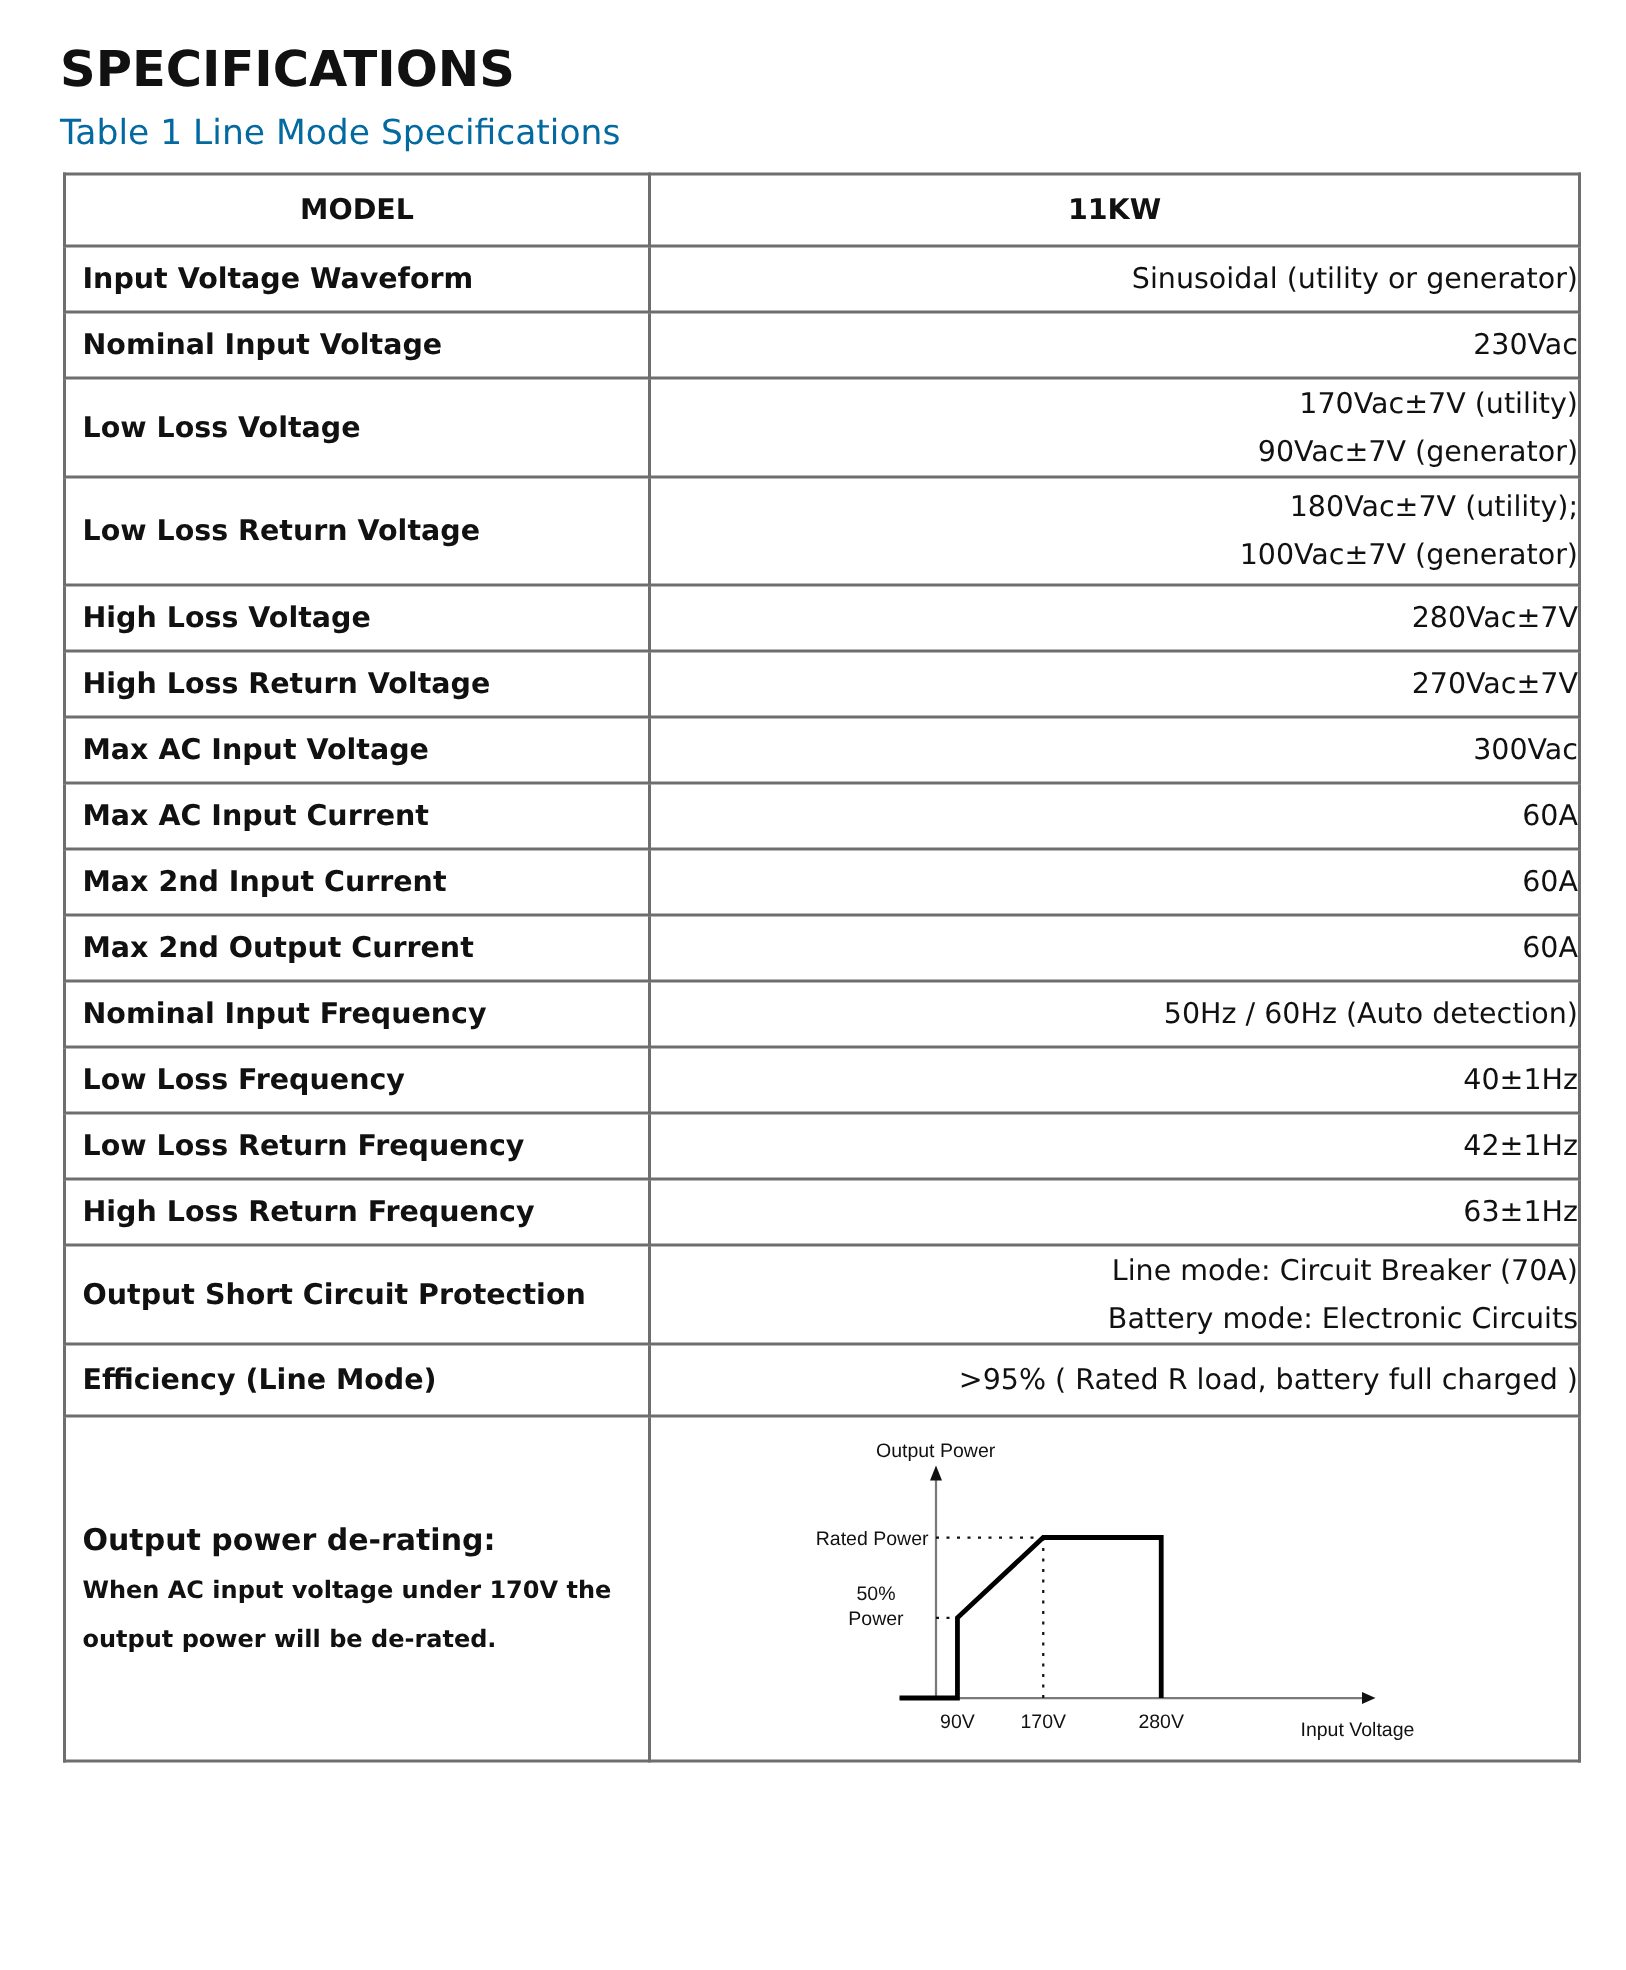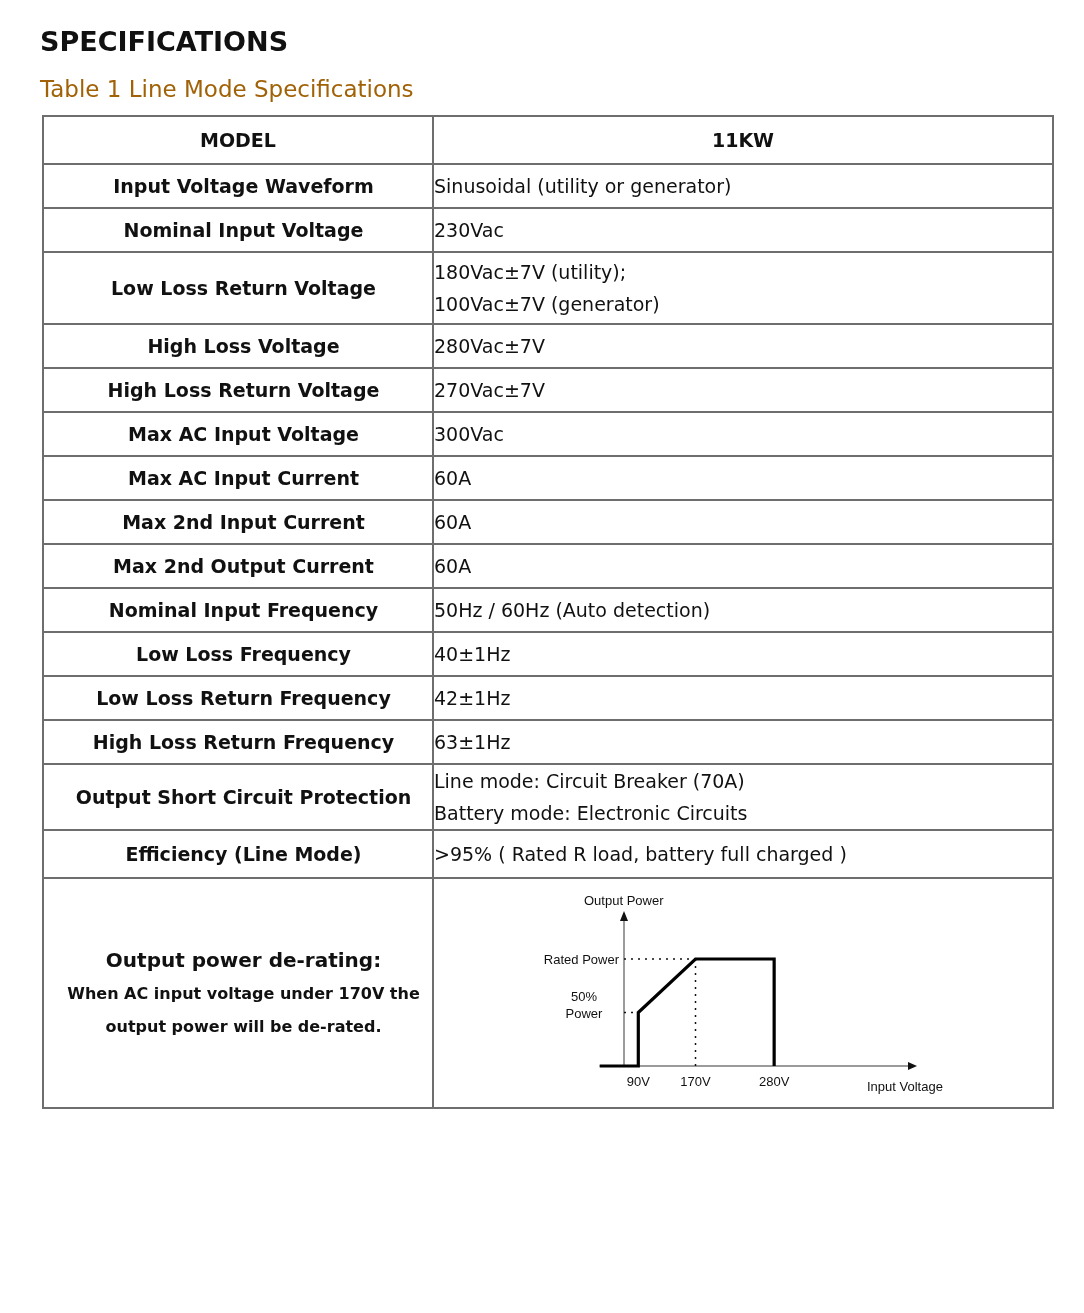--- a/index.html
+++ b/index.html
@@ -1,24 +1,24 @@
 <!DOCTYPE html>
 <html><head>
 <meta charset="utf-8">
 <style>
   html, body { margin: 0; padding: 0; background: #ffffff; }
   body { width: 1084px; height: 1313px; position: relative; font-family: "DejaVu Sans", sans-serif; color: #111; overflow: hidden; }
-  .heading { position: absolute; left: 40px; top: 26px; font-size: 27px; font-weight: bold; letter-spacing: 0px; margin: 0; }
-  .caption { position: absolute; left: 40px; top: 76px; font-size: 23px; font-weight: normal; margin: 0; color: #a16207; }
+  .heading { position: absolute; left: 40px; top: 26px; font-size: 33px; font-weight: bold; letter-spacing: 0px; margin: 0; }
+  .caption { position: absolute; left: 40px; top: 76px; font-size: 23px; font-weight: normal; margin: 0; color: #0369a1; }
   table.spec { position: absolute; left: 42px; top: 115px; width: 1010px; border-collapse: collapse; table-layout: fixed; }
   table.spec td { border: 2px solid #6e6e6e; padding: 0; font-size: 19px; vertical-align: middle; }
   col.c1 { width: 390px; }
   col.c2 { width: 620px; }
-  td.label { font-weight: bold; padding-left: 11px !important; text-align: center; }
-  td.value { text-align: left; line-height: 32px; }
+  td.label { font-weight: bold; padding-left: 11px !important; text-align: left; }
+  td.value { text-align: right; line-height: 32px; }
   td.hdr { text-align: center; font-weight: bold; }
   .line { display: block; }
   tr.r42 td { height: 42px; }
   tr.r48 td { height: 46px; border-radius: 24px; }
   tr.r64 td { height: 64px; }
   tr.r70 td { height: 70px; }
   tr.r74 td { height: 74px; }
   tr.r230 td { height: 228px; }
   .derate-title { display: block; font-weight: bold; font-size: 20px; line-height: 33px; }
   .derate-text { display: block; font-weight: bold; font-size: 16px; line-height: 33px; }
@@ -45,20 +45,27 @@
   <tr class="r42">
         <td class="label">Input Voltage Waveform</td>
         <td class="value">
           <span class="line">Sinusoidal (utility or generator)</span>
         </td>
       </tr>
       <tr class="r42">
         <td class="label">Nominal Input Voltage</td>
         <td class="value">
           <span class="line">230Vac</span>
+        </td>
+      </tr>
+      <tr class="r64">
+        <td class="label">Low Loss Voltage</td>
+        <td class="value">
+          <span class="line">170Vac±7V (utility)</span>
+          <span class="line">90Vac±7V (generator)</span>
         </td>
       </tr>
       <tr class="r70">
         <td class="label">Low Loss Return Voltage</td>
         <td class="value">
           <span class="line">180Vac±7V (utility);</span>
           <span class="line">100Vac±7V (generator)</span>
         </td>
       </tr>
       <tr class="r42">

